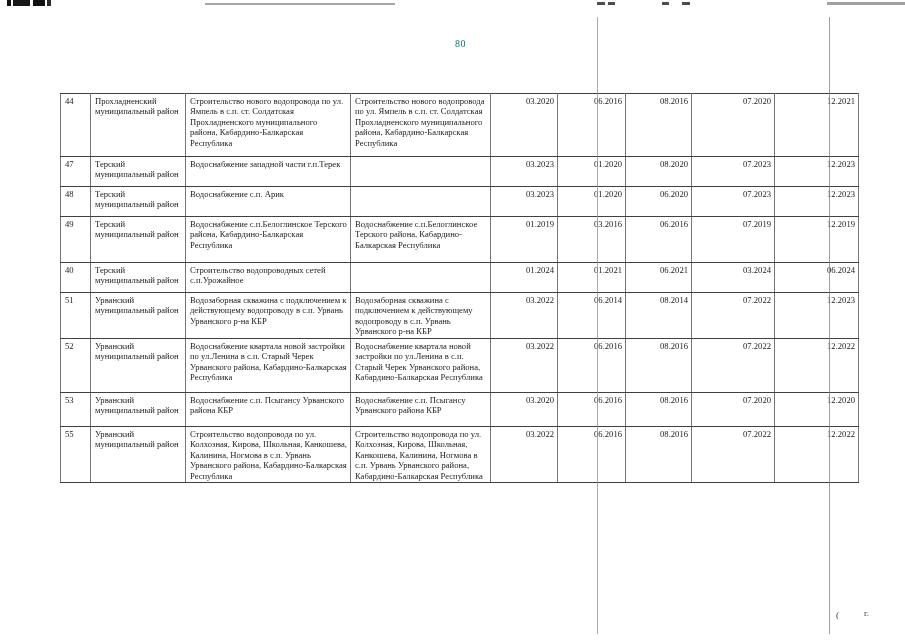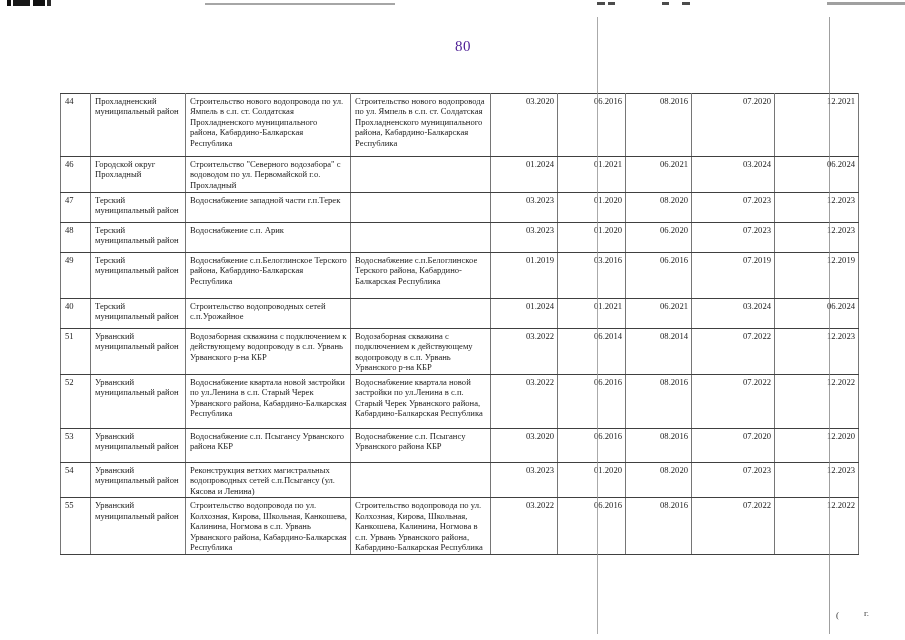--- a/index.html
+++ b/index.html
@@ -7,23 +7,23 @@
     position: relative;
     width: 905px; height: 640px;
     background: #ffffff;
     overflow: hidden;
     font-family: "Liberation Serif", "DejaVu Serif", serif;
     color: #1b1b1b;
   }
   .page-number {
     position: absolute;
     top: 38px; left: 455px;
-    font-size: 15px;
+    font-size: 10px;
     letter-spacing: 0.5px;
-    color: #4c1d95;
+    color: #0f766e;
   }
   .table-wrap {
     position: absolute;
     left: 60px; top: 93px;
     z-index: 1;
   }
   table.doc-table {
     border-collapse: collapse;
     table-layout: fixed;
     width: 798px;
@@ -108,31 +108,20 @@
     <td class="c-num">44</td>
     <td class="c-text">Прохладненский муниципальный район</td>
     <td class="c-text">Строительство нового водопровода по ул. Ямпель в с.п. ст. Солдатская Прохладненского муниципального района, Кабардино-Балкарская Республика</td>
     <td class="c-text">Строительство нового водопровода по ул. Ямпель в с.п. ст. Солдатская Прохладненского муниципального района, Кабардино-Балкарская Республика</td>
     <td class="c-date">03.2020</td>
     <td class="c-date">06.2016</td>
     <td class="c-date">08.2016</td>
     <td class="c-date">07.2020</td>
     <td class="c-date">12.2021</td>
   </tr>
-          <tr style="height: 36px;">
-    <td class="c-num">46</td>
-    <td class="c-text">Городской округ Прохладный</td>
-    <td class="c-text">Строительство "Северного водозабора" с водоводом по ул. Первомайской г.о. Прохладный</td>
-    <td class="c-text"></td>
-    <td class="c-date">01.2024</td>
-    <td class="c-date">01.2021</td>
-    <td class="c-date">06.2021</td>
-    <td class="c-date">03.2024</td>
-    <td class="c-date">06.2024</td>
-  </tr>
           <tr style="height: 30px;">
     <td class="c-num">47</td>
     <td class="c-text">Терский муниципальный район</td>
     <td class="c-text">Водоснабжение западной части г.п.Терек</td>
     <td class="c-text"></td>
     <td class="c-date">03.2023</td>
     <td class="c-date">01.2020</td>
     <td class="c-date">08.2020</td>
     <td class="c-date">07.2023</td>
     <td class="c-date">12.2023</td>
@@ -196,31 +185,20 @@
     <td class="c-num">53</td>
     <td class="c-text">Урванский муниципальный район</td>
     <td class="c-text">Водоснабжение с.п. Псыгансу Урванского района КБР</td>
     <td class="c-text">Водоснабжение с.п. Псыгансу Урванского района КБР</td>
     <td class="c-date">03.2020</td>
     <td class="c-date">06.2016</td>
     <td class="c-date">08.2016</td>
     <td class="c-date">07.2020</td>
     <td class="c-date">12.2020</td>
   </tr>
-          <tr style="height: 31px;">
-    <td class="c-num">54</td>
-    <td class="c-text">Урванский муниципальный район</td>
-    <td class="c-text">Реконструкция ветхих магистральных водопроводных сетей с.п.Псыгансу (ул. Кясова и Ленина)</td>
-    <td class="c-text"></td>
-    <td class="c-date">03.2023</td>
-    <td class="c-date">01.2020</td>
-    <td class="c-date">08.2020</td>
-    <td class="c-date">07.2023</td>
-    <td class="c-date">12.2023</td>
-  </tr>
           <tr style="height: 55px;">
     <td class="c-num">55</td>
     <td class="c-text">Урванский муниципальный район</td>
     <td class="c-text">Строительство водопровода по ул. Колхозная, Кирова, Школьная, Канкошева, Калинина, Ногмова в с.п. Урвань Урванского района, Кабардино-Балкарская Республика</td>
     <td class="c-text">Строительство водопровода по ул. Колхозная, Кирова, Школьная, Канкошева, Калинина, Ногмова в с.п. Урвань Урванского района, Кабардино-Балкарская Республика</td>
     <td class="c-date">03.2022</td>
     <td class="c-date">06.2016</td>
     <td class="c-date">08.2016</td>
     <td class="c-date">07.2022</td>
     <td class="c-date">12.2022</td>

